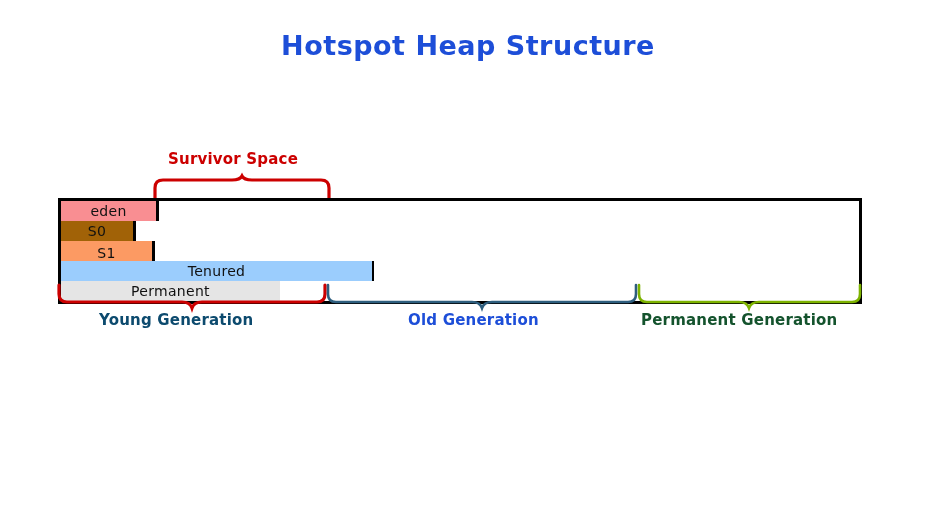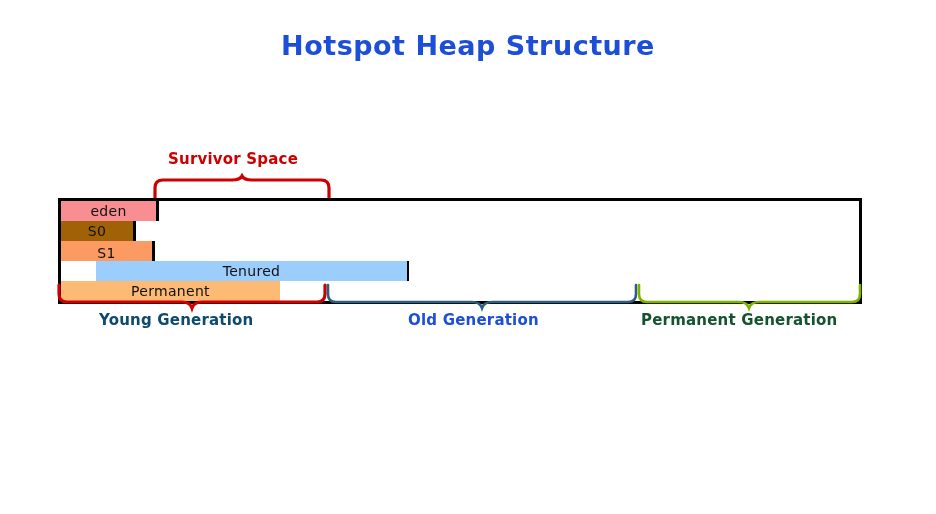--- a/index.html
+++ b/index.html
@@ -88,24 +88,24 @@
   <div class="heap-bar">
     <div class="segment" style="width:98px; background:#F98E92;">
       <span>eden</span>
     </div>
     <div class="segment" style="width:75px; background:#a16207;">
       <span>S0</span>
     </div>
     <div class="segment" style="width:94px; background:#FC9A63;align-items:flex-end;">
       <span>S1</span>
     </div>
-    <div class="segment seg-thin-border" style="width:313px; background:#9BCDFD;margin-left:35px;">
+    <div class="segment seg-thin-border" style="width:313px; background:#9BCDFD;">
       <span>Tenured</span>
     </div>
-    <div class="segment" style="width:219px; background:#fdba74;">
+    <div class="segment" style="width:219px; background:#e5e5e5;">
       <span>Permanent</span>
     </div>
   </div>
 
   <svg class="brace-svg" style="left:56px; top:284px;" width="272" height="26" viewBox="0 0 272 26">
     <path d="M 3 1 L 3 10 Q 3 18 11 18 L 126 18 Q 134 18 136 24 Q 138 18 146 18 L 261 18 Q 269 18 269 10 L 269 1" fill="none" stroke="#CC0000" stroke-width="3.2" stroke-linecap="round"></path>
   </svg>
   <div class="brace-label" style="left:99px; top:311px; color:#0c4a6e;">Young Generation</div>
 
   <svg class="brace-svg" style="left:326px; top:284px;" width="312" height="26" viewBox="0 0 312 26">

